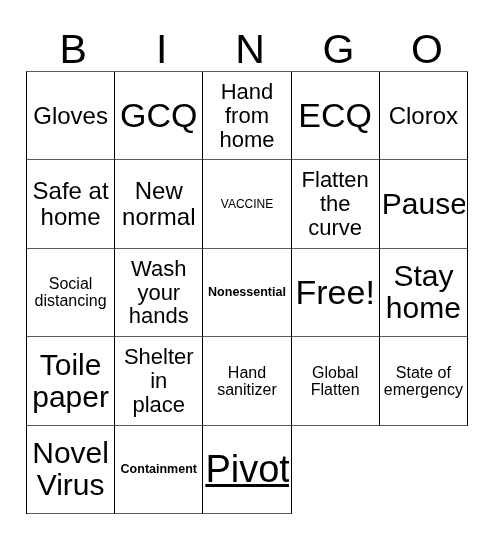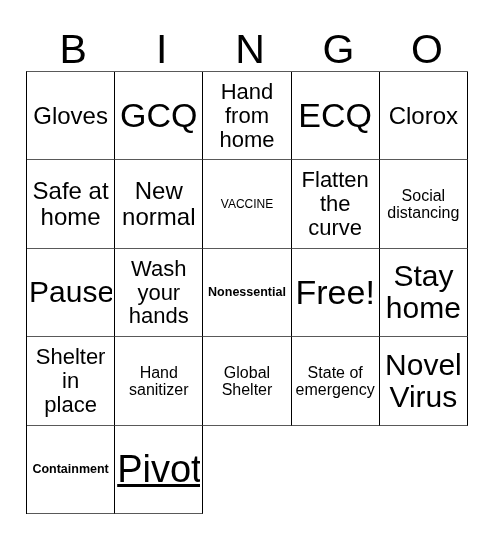--- a/index.html
+++ b/index.html
@@ -134,53 +134,57 @@
       </div>
       <div class="cell">
         <span class="cell-text sz-xxs">VACCINE</span>
       </div>
       <div class="cell">
         <span class="cell-text sz-sm">Flatten
 the
 curve</span>
       </div>
       <div class="cell">
+        <span class="cell-text sz-ml">Pause</span>
+      </div>
+      <div class="cell">
         <span class="cell-text sz-xs">Social
 distancing</span>
-      </div>
-      <div class="cell">
-        <span class="cell-text sz-ml">Pause</span>
       </div>
       <div class="cell">
         <span class="cell-text sz-sm">Wash
 your
 hands</span>
       </div>
       <div class="cell">
         <span class="cell-text sz-tiny">Nonessential</span>
       </div>
       <div class="cell">
         <span class="cell-text sz-lg">Free!</span>
       </div>
       <div class="cell">
         <span class="cell-text sz-ml">Stay
 home</span>
       </div>
       <div class="cell">
+        <span class="cell-text sz-ml">Toile
+paper</span>
+      </div>
+      <div class="cell">
         <span class="cell-text sz-sm">Shelter
 in
 place</span>
       </div>
       <div class="cell">
         <span class="cell-text sz-xs">Hand
 sanitizer</span>
       </div>
       <div class="cell">
         <span class="cell-text sz-xs">Global
-Shelter</span>
+Flatten</span>
       </div>
       <div class="cell">
         <span class="cell-text sz-xs">State of
 emergency</span>
       </div>
       <div class="cell">
         <span class="cell-text sz-ml">Novel
 Virus</span>
       </div>
       <div class="cell">

